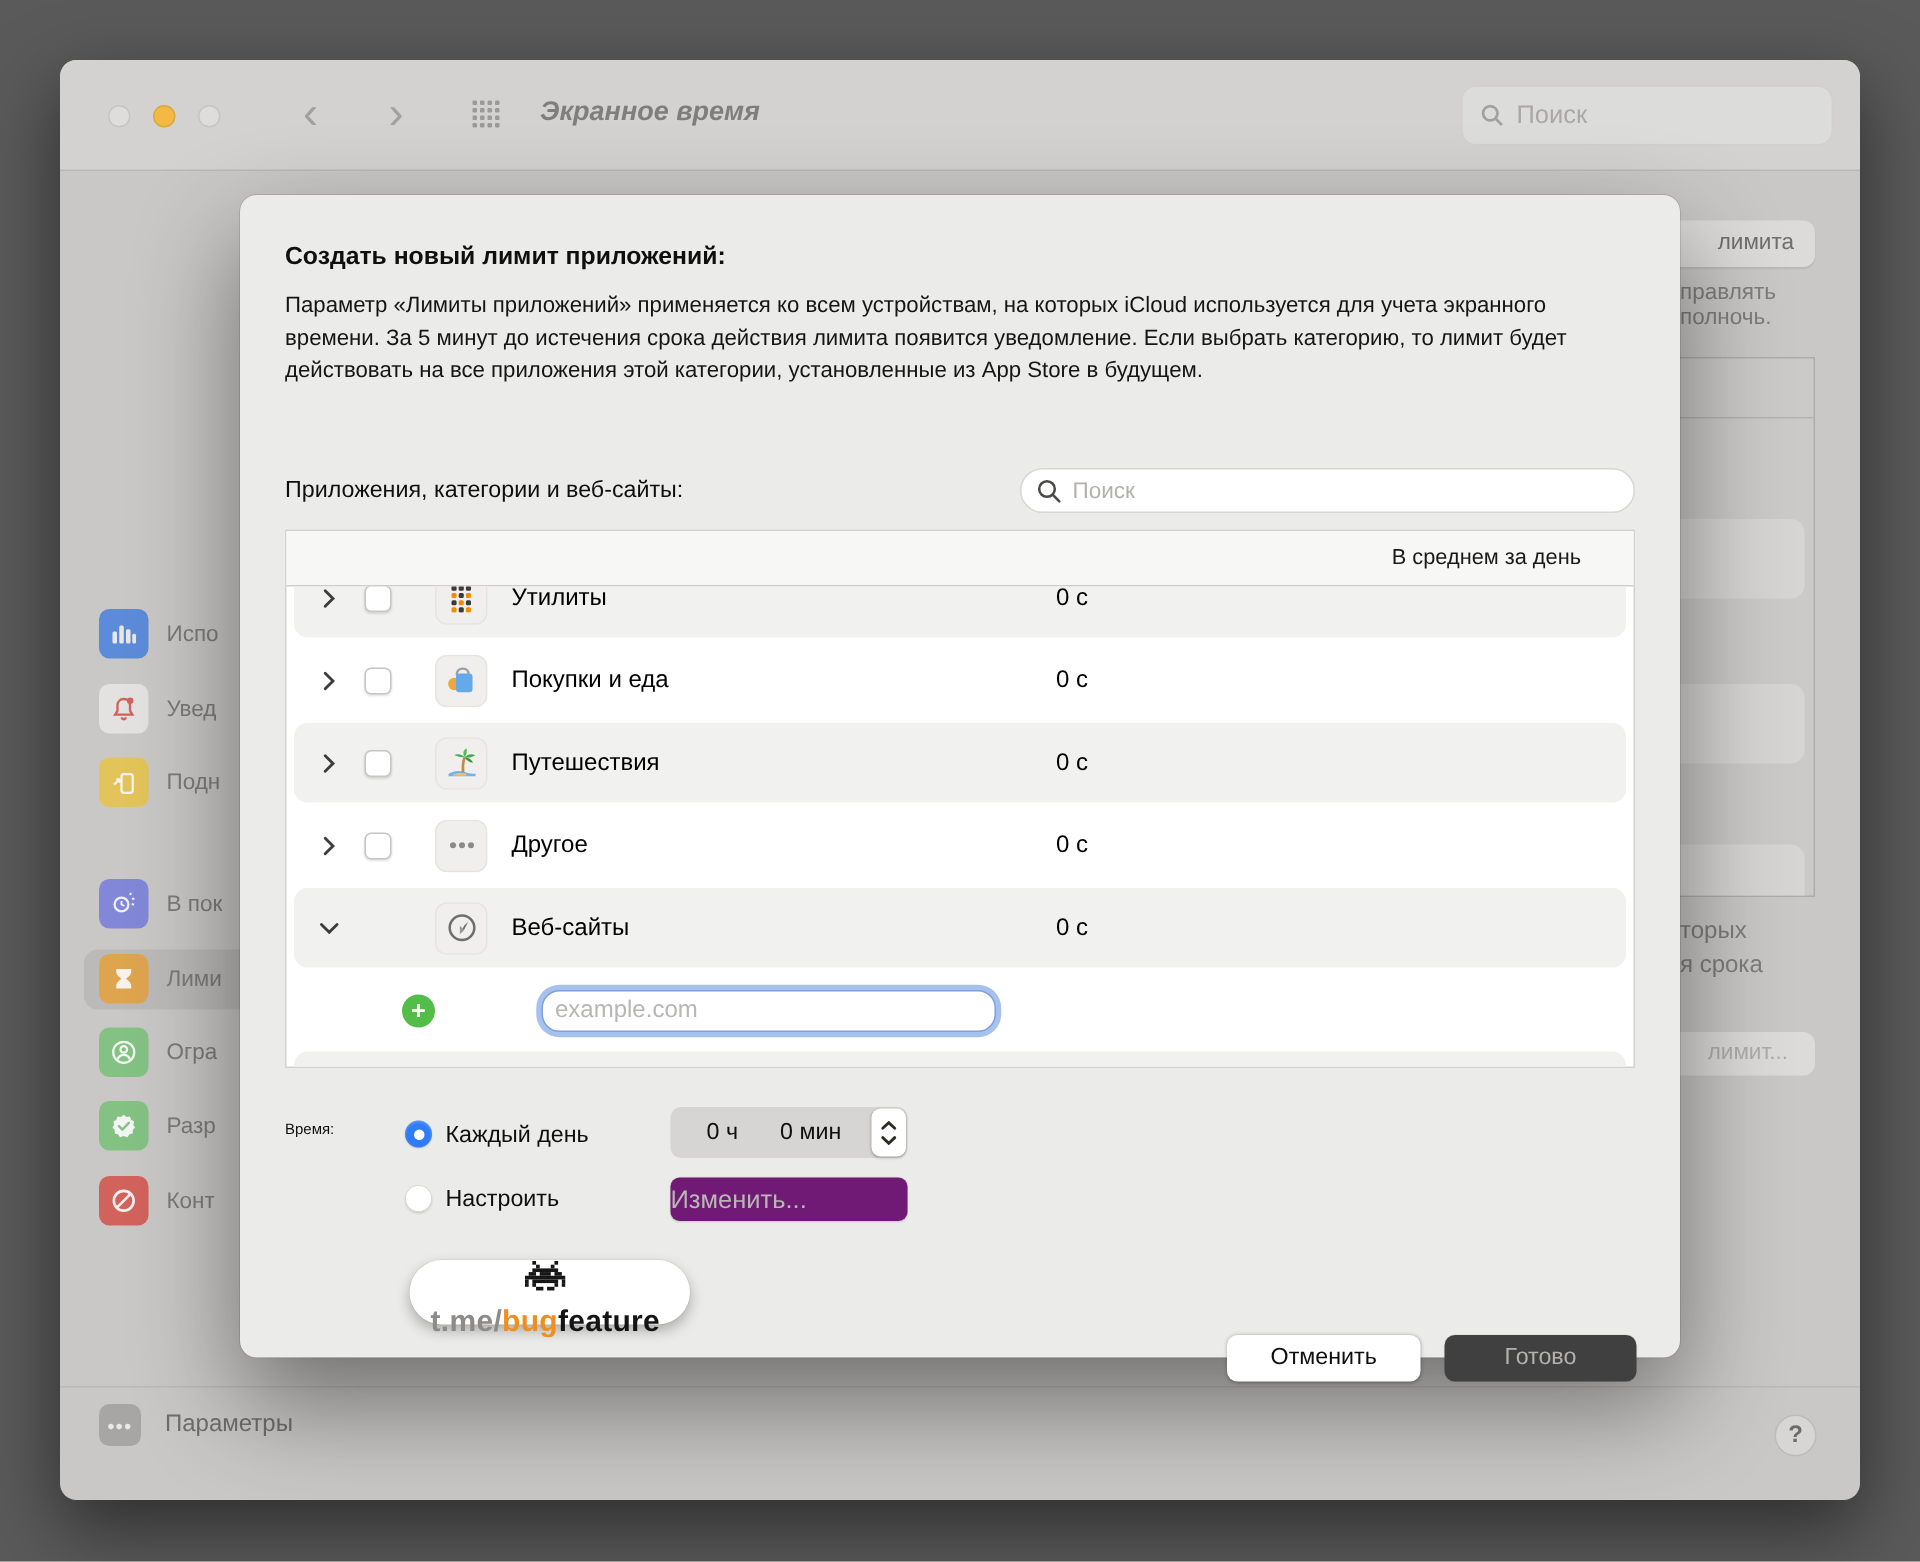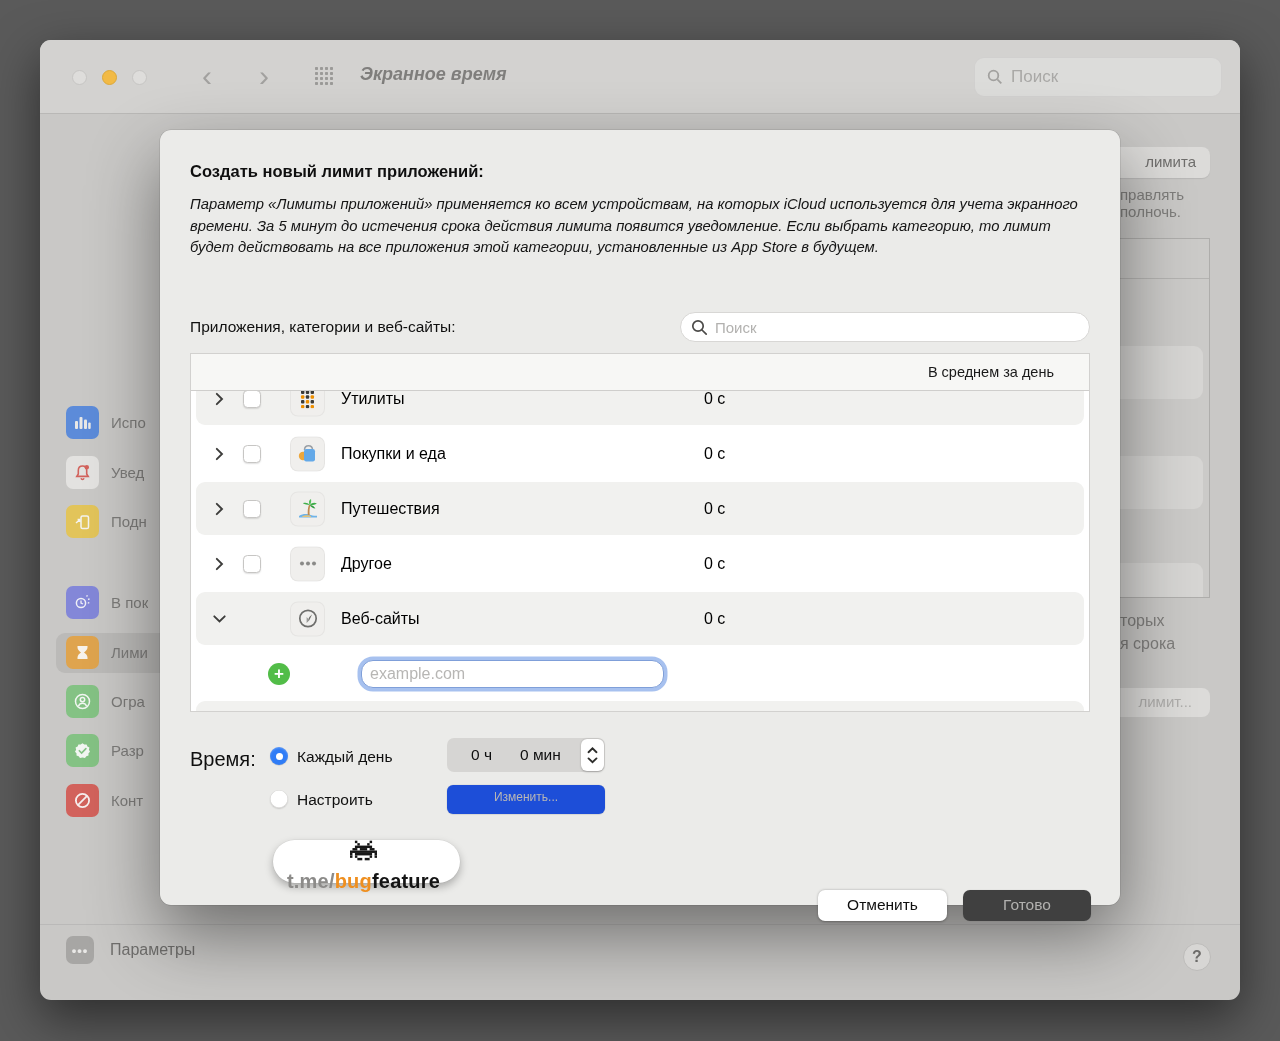--- a/index.html
+++ b/index.html
@@ -69,21 +69,21 @@
     position:absolute; left:1000px; top:648px; width:170px; height:29px; border-radius:8px;
     background:#dcdbd9; color:#aeadab; font-size:15px; text-align:right; padding:5px 18px 0 0;
   }
   
   .sheet {
     position:absolute; left:120px; top:90px; width:960px; height:775px; z-index:10;
     background:#ebebe9; border-radius:11px;
     box-shadow:0 30px 70px rgba(0,0,0,.45), 0 0 0 0.5px rgba(0,0,0,.15);
   }
   .sheet-title { position:absolute; left:30px; top:32px; font-size:16.5px; font-weight:700; color:#0f0f0f; }
-  .sheet-desc { position:absolute; left:30px; top:64px; width:904px; font-size:14.8px; line-height:21.5px; color:#151515;font-style:italic; }
+  .sheet-desc { position:absolute; left:30px; top:64px; width:904px; font-size:14.8px; line-height:21.5px; color:#151515; }
   .list-label { position:absolute; left:30px; top:188px; font-size:15.5px; color:#0f0f0f; }
   .sheet-search {
     position:absolute; left:520px; top:182px; width:410px; height:30px; border-radius:15px;
     background:#fff; border:1px solid #d8d7d5; display:flex; align-items:center; padding:0 10px; gap:7px;
   }
   .sheet-search input { border:none; outline:none; width:100%; font-size:15px; color:#333; font-family:"Liberation Sans", sans-serif; background:transparent; }
   .sheet-search input::placeholder { color:#b2b1af; }
   
   .table { position:absolute; left:30px; top:223px; width:900px; height:359px; background:#fff; border:1px solid #d2d1cf; }
   .table-header { height:37px; background:#f7f7f5; border-bottom:1px solid #cfcecc; display:flex; align-items:center; justify-content:flex-end; padding-right:35px; font-size:14.5px; color:#1a1a1a; }
@@ -102,42 +102,42 @@
   .plus-btn { left:77px; top:50%; transform:translateY(-50%); width:22px; height:22px; border-radius:50%; background:#52bd48; color:#fff; display:flex; align-items:center; justify-content:center; font-size:17px; font-weight:700; line-height:1; }
   .site-input {
     left:170px; top:50%; transform:translateY(-50%); width:303px; height:28px;
     border:1px solid #7f9fd9; border-radius:12px; background:#fff; padding:0 8px;
     box-shadow:0 0 0 3.5px #a7c1ef; font-size:16px; color:#333; outline:none;
     font-family:"Liberation Sans", sans-serif;
   }
   .site-input::placeholder { color:#b7b6b4; }
   .bottom-sliver { position:absolute; left:5px; right:5px; top:310px; height:12px; background:#f1f1ef; border-radius:9px 9px 0 0; }
   
-  .time-label { position:absolute; left:30px; top:618px; font-size:20px; color:#0f0f0f; }
+  .time-label { position:absolute; left:30px; top:618px; font-size:10px; color:#0f0f0f; }
   .radio { position:absolute; width:18px; height:18px; border-radius:50%; }
   .radio.sel { background:#2f7cf6; box-shadow:inset 0 1px 2px rgba(255,255,255,.25), 0 0.5px 1px rgba(0,0,0,.2); }
   .radio.sel::after { content:""; position:absolute; left:5.5px; top:5.5px; width:7px; height:7px; border-radius:50%; background:#fff; }
   .radio.unsel { background:#fff; box-shadow:inset 0 0 0 0.5px #cfcecc, 0 1px 1.5px rgba(0,0,0,.15); }
   .r1 { left:110px; top:617px; } .r2 { left:110px; top:660px; }
   .radio-lbl { position:absolute; font-size:15.5px; color:#0f0f0f; }
   .rl1 { left:137px; top:618px; } .rl2 { left:137px; top:661px; }
   .stepper {
     position:absolute; left:287px; top:608px; width:158px; height:34px; border-radius:7px;
     background:#d6d5d3; display:flex; align-items:center; padding-left:24px; gap:28px;
   }
   .stepper span { font-size:15.5px; color:#0f0f0f; }
   .spin {
     position:absolute; right:1px; top:1px; width:23px; height:32px; border-radius:6px;
     background:#fff; box-shadow:0 0.5px 2px rgba(0,0,0,.25);
     display:flex; flex-direction:column; align-items:center; justify-content:center; gap:3px;
   }
   .edit-btn {
     position:absolute; left:287px; top:655px; width:158px; height:29px; border-radius:6px;
-    background:#1d4ed8; box-shadow:0 0 0 0.5px rgba(0,0,0,.07), 0 1px 1px rgba(0,0,0,.06);
-    color:#b8b7b5; font-size:12px; text-align:center; padding-top:5px;
+    background:#701a75; box-shadow:0 0 0 0.5px rgba(0,0,0,.07), 0 1px 1px rgba(0,0,0,.06);
+    color:#b8b7b5; font-size:17px; text-align:left; padding-top:5px;
   }
   
   .badge {
     position:absolute; left:113px; top:710px; height:43px; border-radius:22px; background:#fff;
     display:flex; align-items:center; padding:0 20px 0 14px; gap:9px;
     box-shadow:0 4px 9px rgba(0,0,0,.28), 0 0 0 0.5px rgba(0,0,0,.06);
     flex-direction:column;
   }
   .badge-text { font-size:20px; font-weight:700; letter-spacing:.2px; }
   .badge-prefix { color:#8c8b89; }

